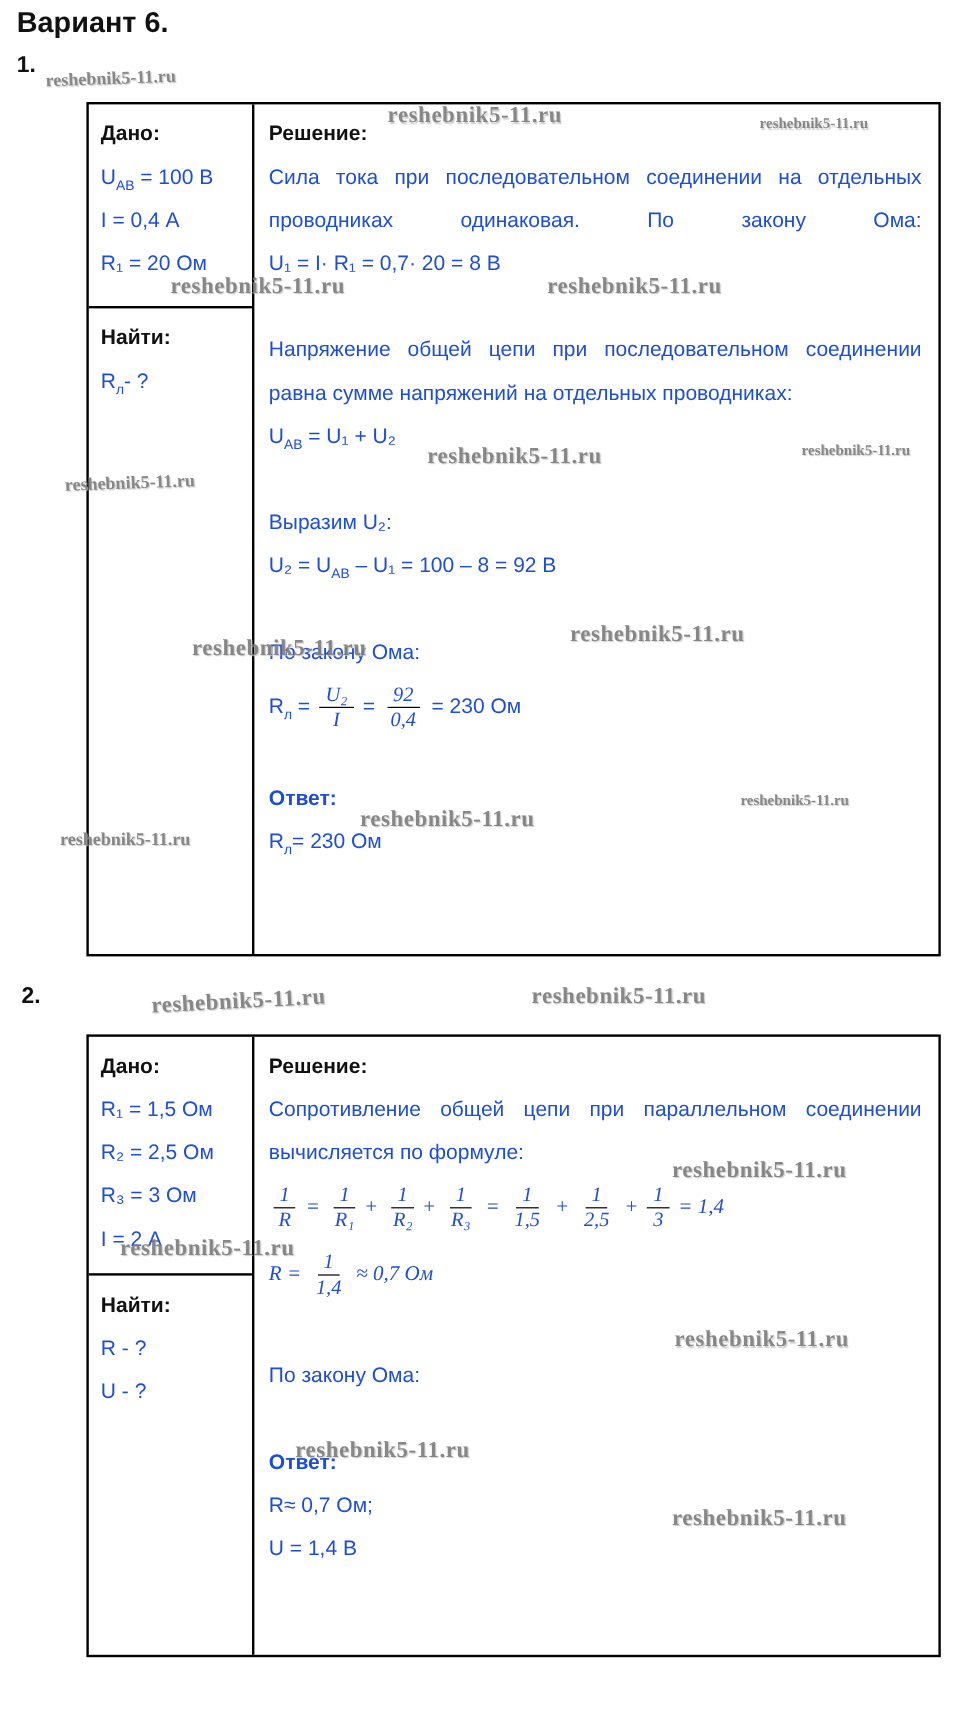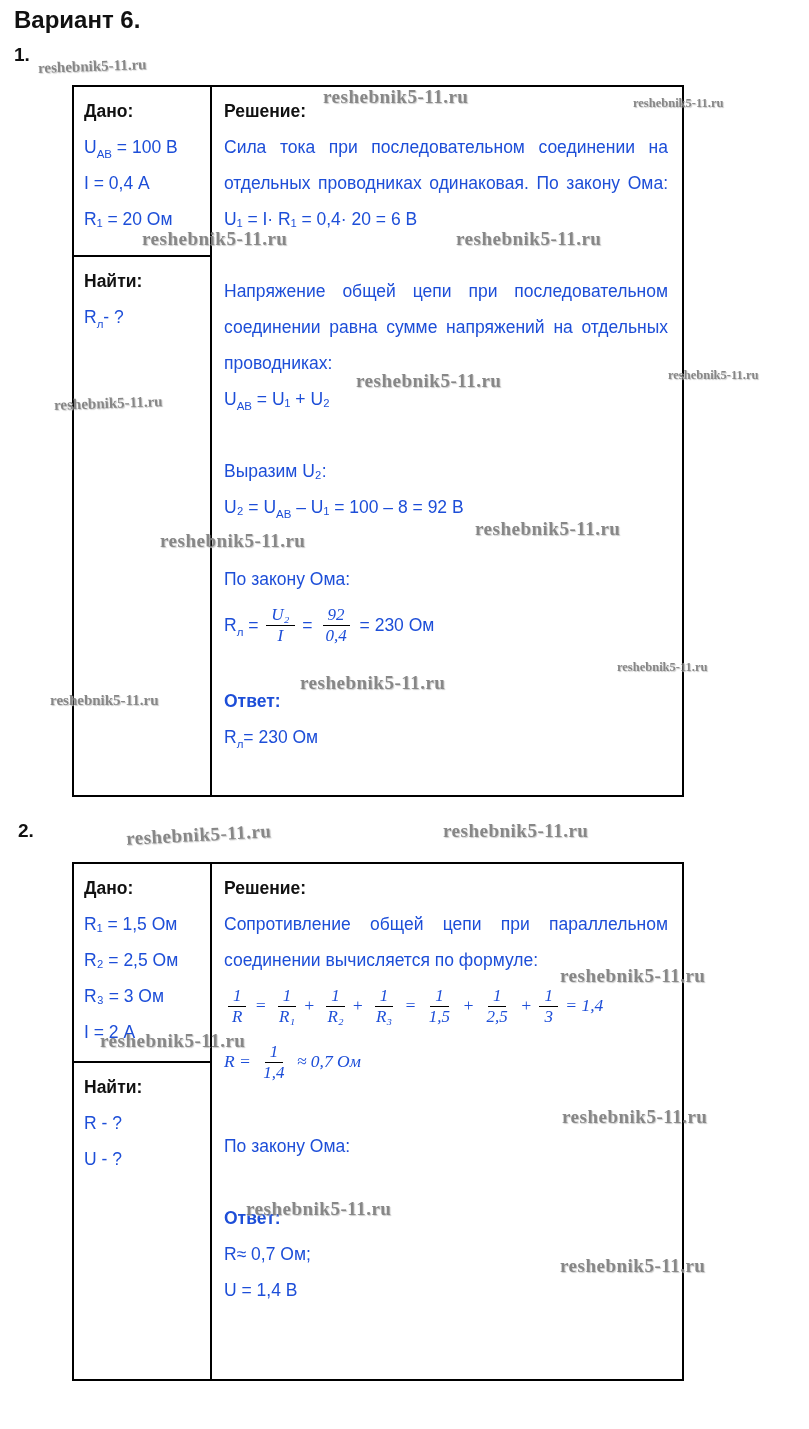--- a/index.html
+++ b/index.html
@@ -3,21 +3,21 @@
 <meta charset="utf-8">
 <style>
   * { margin:0; padding:0; box-sizing:border-box; }
   html,body { background:#fff; }
   body { font-family:"Liberation Sans", sans-serif; color:#111; }
   .page { position:relative; width:809px; height:1429px; background:#fff; overflow:hidden; }
 
   .doc-title { position:absolute; left:14px; top:6px; font-size:24px; font-weight:bold; }
   .prob-num { position:absolute; left:14px; font-size:19px; font-weight:bold; }
 
-  .ptable { position:absolute; left:72px; width:612px; display:flex; border:2px solid #000; background:transparent; }
+  .ptable { position:absolute; left:72px; width:712px; display:flex; border:2px solid #000; background:transparent; }
   .col-left { width:138px; border-right:2px solid #000; display:flex; flex-direction:column; flex-shrink:0; }
   .sec-given { padding:6px 8px 0 10px; border-bottom:2px solid #000; }
   .sec-find { padding:6px 8px 16px 10px; flex:1; }
   .col-right { flex:1; padding:6px 14px 0 12px; min-width:0; }
 
   .line, .col-right p { font-size:17.5px; line-height:36px; color:#1d4ed8; }
   .lbl { font-weight:bold; font-size:17.5px; line-height:36px; color:#111; }
   .bold { font-weight:bold; }
 
   p.just { text-align:justify; }
@@ -82,21 +82,21 @@
         <div class="line">R₁ = 20 Ом</div>
       </div>
       <div class="sec-find">
         <div class="lbl">Найти:</div>
         <div class="line">R<sub>л</sub>- ?</div>
       </div>
     </div>
     <div class="col-right">
       <div class="lbl">Решение:</div>
       <p class="just-all">Сила тока при последовательном соединении на отдельных проводниках одинаковая. По закону Ома:</p>
-      <p>U₁ = I· R₁ = 0,4· 20 = 6 В</p>
+      <p>U₁ = I· R₁ = 0,7· 20 = 8 В</p>
       <p class="just gap">Напряжение общей цепи при последовательном соединении равна сумме напряжений на отдельных проводниках:</p>
       <p>U<sub>АВ</sub> = U₁ + U₂</p>
       <p class="gap">Выразим U₂:</p>
       <p>U₂ = U<sub>АВ</sub> – U₁ = 100 – 8 = 92 В</p>
       <p class="gap">По закону Ома:</p>
       <p class="fracline">R<sub>л</sub> = <span class="frac">
             <span class="num">U₂</span>
             <span class="den">I</span>
           </span> = <span class="frac">
             <span class="num">92</span>

